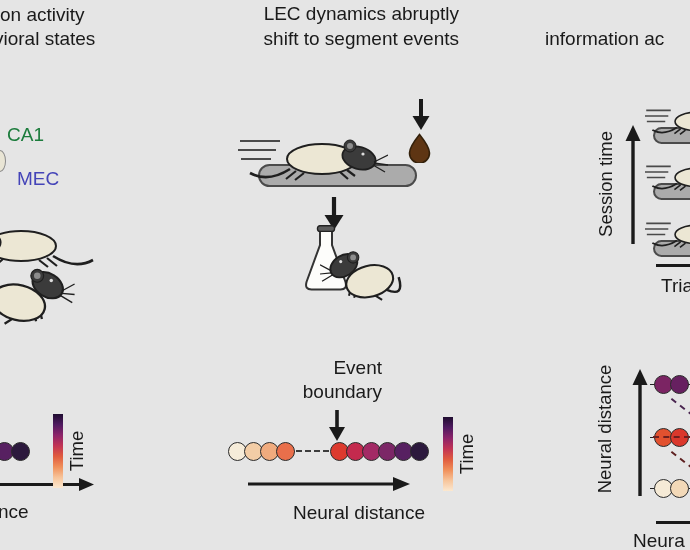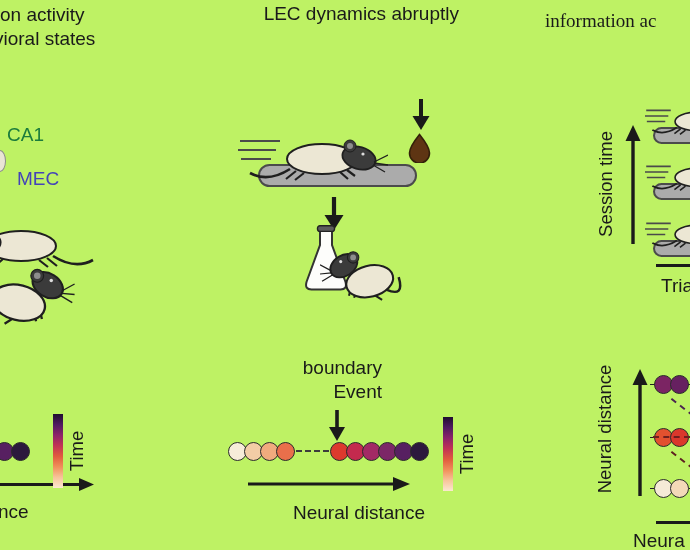--- a/index.html
+++ b/index.html
@@ -1,16 +1,16 @@
 <!DOCTYPE html>
 <html><head>
 <meta charset="utf-8">
 <style>
   html,body{margin:0;padding:0;background:#fff;}
-  .canvas{position:relative;width:690px;height:550px;overflow:hidden;background:#bef264;
+  .canvas{position:relative;width:690px;height:550px;overflow:hidden;background:#e5e5e5;
           font-family:"Liberation Sans","DejaVu Sans",sans-serif;color:#1a1a1a;}
   .abs{position:absolute;}
   .title{font-size:19px;line-height:25px;white-space:nowrap;}
   .title.center{text-align:right;}
   .lbl{font-size:19px;white-space:nowrap;}
   .vlabel{position:absolute;transform:rotate(-90deg);text-align:center;font-size:18.5px;
           white-space:nowrap;line-height:22px;}
   .colorbar{position:absolute;width:10px;height:74px;}
   .dotrow{position:absolute;display:flex;}
   .dotrow .dot{width:19px;height:19px;border-radius:50%;border:1.8px solid #2b2b2b;
@@ -75,20 +75,21 @@
       <polygon points="99,1 99,14 114,7.5" fill="#1a1a1a"></polygon>
     </svg>
   </div>
   <div class="abs lbl" style="left:-2px;top:501px;">nce</div>
 
   <div class="colorbar" style="left: 53px; top: 414px; background: linear-gradient(rgb(31, 13, 48), rgb(79, 26, 96), rgb(140, 35, 105), rgb(193, 51, 84), rgb(224, 91, 62), rgb(240, 143, 90), rgb(247, 196, 154), rgb(251, 232, 208));"></div>
   <div class="vlabel" style="left:40px;top:440px;width:74px;">Time</div>
 
   <div class="abs title center" style="left:207px;top:1px;width:252px;">
     <div>LEC dynamics abruptly</div>
+    <div>shift to segment events</div>
   </div>
 
   <div class="abs" style="left:411px;top:99px;">
     <svg width="20" height="31" viewBox="0 0 20 31">
       <line x1="10" y1="0" x2="10" y2="19" stroke="#1a1a1a" stroke-width="4"></line>
       <polygon points="1.5,17 18.5,17 10,31" fill="#1a1a1a"></polygon>
     </svg>
   </div>
   <div class="abs" style="left:406px;top:133px;">
     <svg width="27" height="30" viewBox="0 0 27 30">
@@ -132,22 +133,22 @@
       <ellipse cx="48" cy="34" rx="23" ry="15" fill="#ece7d4" stroke-width="2" transform="rotate(-14 48 34)"></ellipse>
       <ellipse cx="23" cy="19" rx="14" ry="10" fill="#3b3b3b" stroke-width="1.8" transform="rotate(-32 23 19)"></ellipse>
       <circle cx="32" cy="11" r="5.5" fill="#3b3b3b"></circle>
         <circle cx="32" cy="11" r="2.8" fill="#8d8d8d" stroke="none"></circle>
       <circle cx="20" cy="15" r="1.5" fill="#ddd" stroke="none"></circle>
       <path d="M11 24 L0 18 M11 26 L0 27 M12 28 L2 34" fill="none" stroke-width="1.2"></path>
     </svg>
   </div>
 
   <div class="abs title center" style="left:242px;top:356px;width:140px;line-height:24px;">
+    <div>Event</div>
     <div>boundary</div>
-    <div>Event</div>
   </div>
   <div class="abs" style="left:328px;top:410px;">
     <svg width="18" height="31" viewBox="0 0 18 31">
       <line x1="9" y1="0" x2="9" y2="19" stroke="#1a1a1a" stroke-width="3.6"></line>
       <polygon points="1,17 17,17 9,31" fill="#1a1a1a"></polygon>
     </svg>
   </div>
 
   <div class="hline" style="left:229px;top:450.5px;width:66px;"></div>
   <div class="dashline" style="left:296px;top:450px;width:33px;"></div>
@@ -170,21 +171,21 @@
     <svg width="163" height="16" viewBox="0 0 163 16">
       <line x1="0" y1="8" x2="146" y2="8" stroke="#1a1a1a" stroke-width="3.2"></line>
       <polygon points="145,1 145,15 162,8" fill="#1a1a1a"></polygon>
     </svg>
   </div>
   <div class="abs title center" style="left:225px;top:500px;width:200px;">Neural distance</div>
 
   <div class="colorbar" style="left: 443px; top: 417px; background: linear-gradient(rgb(31, 13, 48), rgb(79, 26, 96), rgb(140, 35, 105), rgb(193, 51, 84), rgb(224, 91, 62), rgb(240, 143, 90), rgb(247, 196, 154), rgb(251, 232, 208));"></div>
   <div class="vlabel" style="left:430px;top:443px;width:74px;">Time</div>
 
-  <div class="abs title" style="left:545px;top:8px;font-family:Liberation Serif, serif;">information ac</div>
+  <div class="abs title" style="left:545px;top:26px;">information ac</div>
 
   <div class="vlabel" style="left:541px;top:173px;width:130px;">Session time</div>
   <div class="abs" style="left:624px;top:124px;">
     <svg width="18" height="122" viewBox="0 0 18 122">
       <line x1="9" y1="120" x2="9" y2="14" stroke="#1a1a1a" stroke-width="3.4"></line>
       <polygon points="1.5,17 16.5,17 9,1" fill="#1a1a1a"></polygon>
     </svg>
   </div>
 
   <div class="treadmill" style="left:653px;top:127px;width:46px;height:13px;"></div>

